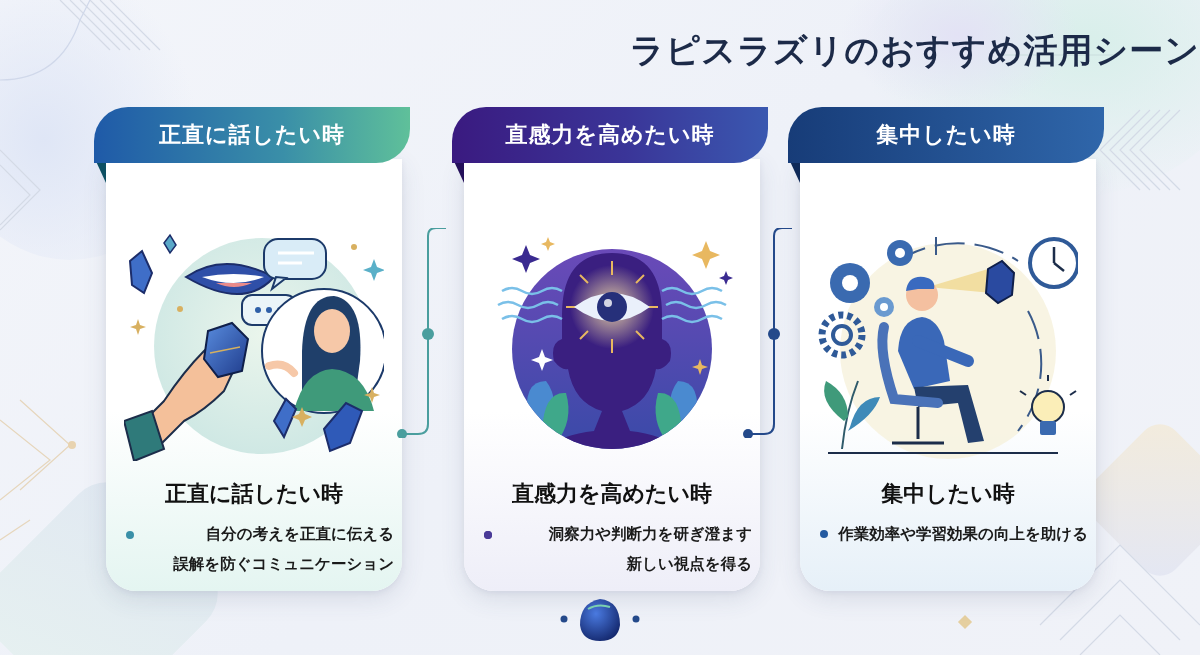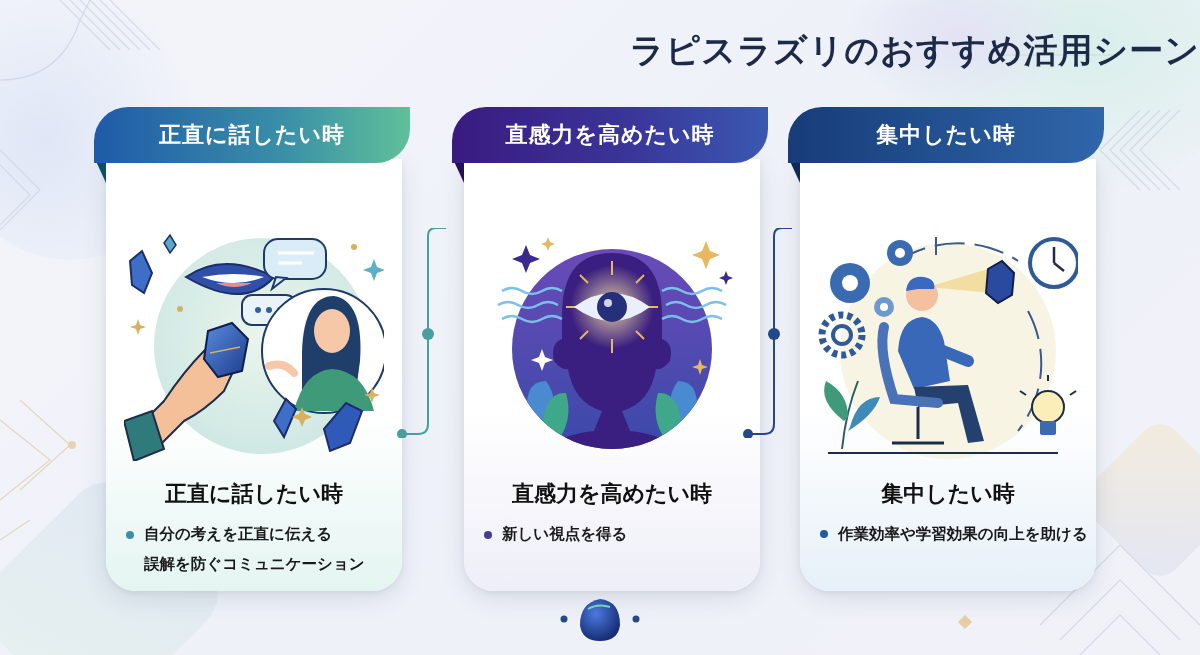--- a/index.html
+++ b/index.html
@@ -79,21 +79,21 @@
     position: absolute; left: 0; right: 0; top: 320px;
     text-align: center; font-size: 22px; font-weight: bold; color: #111;
     z-index: 2;
   }
   .bullets {
     position: absolute; left: 18px; right: 8px; top: 360px;
     list-style: none; z-index: 2;
   }
   .bullets li {
     position: relative; padding-left: 20px;
-    font-size: 15.5px; font-weight: bold; line-height: 30px; color: #1a1a1a;
+    font-size: 15.5px; font-weight: bold; line-height: 30px; color: #1a1a1a; text-align: right;
   }
   .bullets li .dot {
     position: absolute; left: 2px; top: 12px; width: 8px; height: 8px; border-radius: 50%;
   }
   .bullets li.wrap { line-height: 24px; padding-top: 3px; }
   .bullets li.wrap .dot { top: 11px; }
 
   .connector {
     position: absolute; width: 52px; height: 210px;
   }
@@ -249,20 +249,21 @@
       <path d="M44 14 l4 10 l10 4 l-10 4 l-4 10 l-4 -10 l-10 -4 l10 -4 z" fill="#3a2a90"></path>
       <path d="M66 6 l2 5 l5 2 l-5 2 l-2 5 l-2 -5 l-5 -2 l5 -2 z" fill="#e8b860"></path>
       <path d="M224 10 l4 10 l10 4 l-10 4 l-4 10 l-4 -10 l-10 -4 l10 -4 z" fill="#e8b860"></path>
       <path d="M244 40 l2 5 l5 2 l-5 2 l-2 5 l-2 -5 l-5 -2 l5 -2 z" fill="#3a2a90"></path>
       <path d="M60 118 l3 8 l8 3 l-8 3 l-3 8 l-3 -8 l-8 -3 l8 -3 z" fill="#ffffff"></path>
       <path d="M218 128 l2 6 l6 2 l-6 2 l-2 6 l-2 -6 l-6 -2 l6 -2 z" fill="#e8b860"></path>
     </svg>
     <h2 class="card-title">直感力を高めたい時</h2>
     <ul class="bullets">
       <li><span class="dot" style="background:#4a3a98"></span></li>
+      <li><span class="dot" style="background:#4a3a98"></span><span>洞察力や判断力を研ぎ澄ます</span></li>
       <li><span>新しい視点を得る</span></li>
     </ul>
   </div>
 </section>
 
 <svg class="connector" style="left:742px;top:228px" viewBox="0 0 52 210">
   <path d="M50 4 L40 4 Q32 4 32 12 L32 200 Q32 210 22 210 L6 210" stroke="#24498a" stroke-width="2" fill="none" transform="translate(0,-4)"></path>
   <circle cx="32" cy="106" r="6" fill="#24498a"></circle>
   <circle cx="6" cy="206" r="5" fill="#24498a"></circle>
 </svg>

